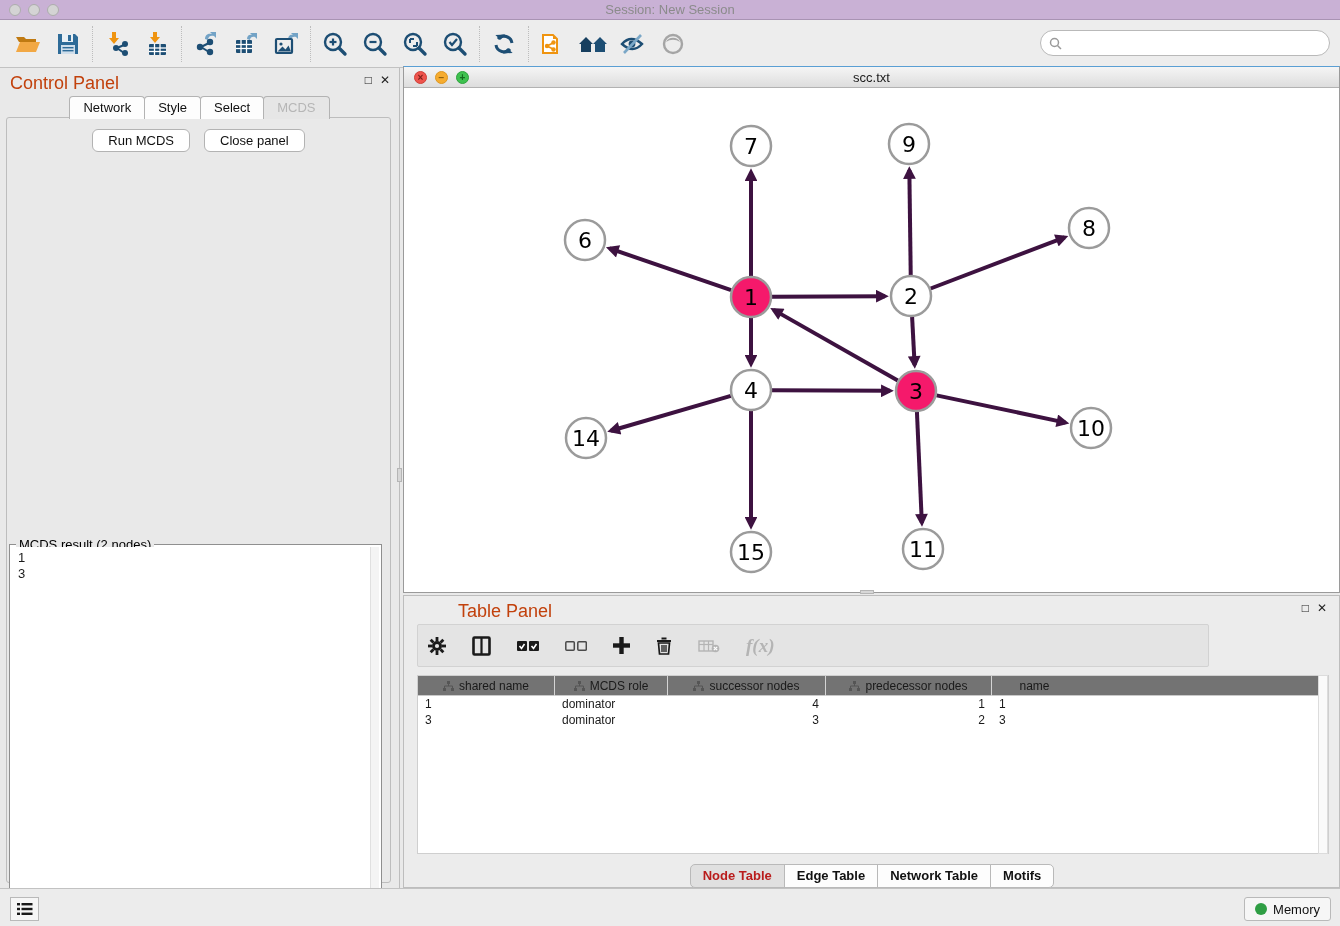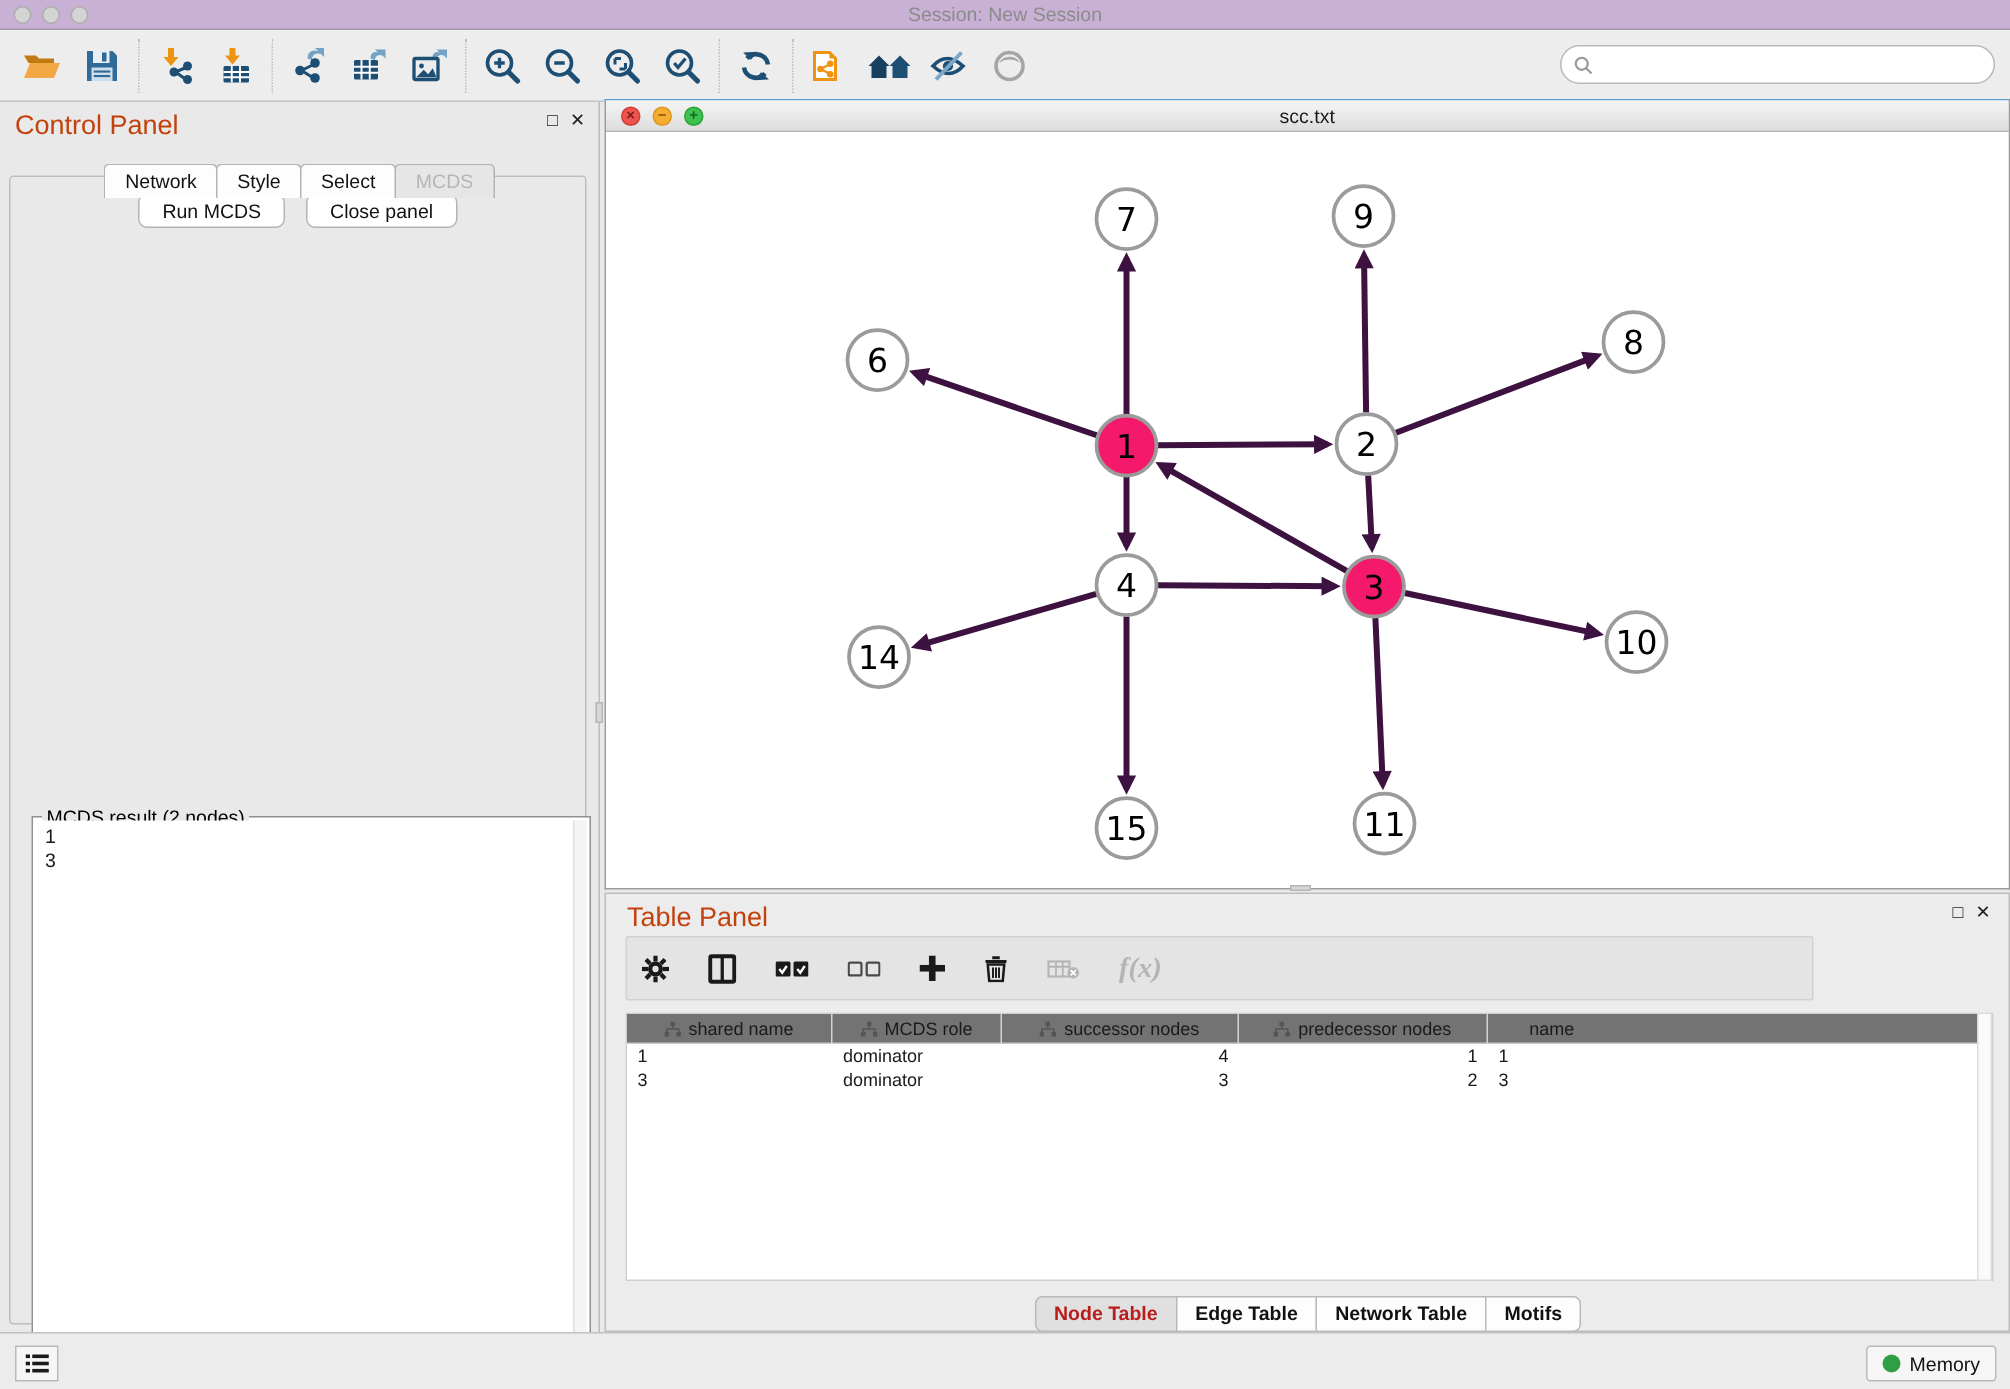--- a/index.html
+++ b/index.html
@@ -18,30 +18,30 @@
   .tb-sep { width:1px; height:36px; border-left:1px dotted #bdbdbd; margin:0 4px; }
   .searchbox { position:absolute; right:10px; top:10px; width:290px; height:26px; background:#fff; border:1px solid #b9b9b9; border-radius:13px; display:flex; align-items:center; padding:0 8px; }
   .searchbox input { border:none; outline:none; flex:1; font-size:12px; margin-left:5px; font-family:inherit; background:transparent; }
 
   
   .control-panel { position:absolute; left:0; top:68px; width:398px; height:820px; background:#e9e9e9; }
   .panel-hdr { position:relative; height:26px; }
   .panel-hdr .ph-title { position:absolute; left:10px; top:5px; font-size:18px; color:#c2410c; }
   .ph-btns { position:absolute; right:8px; top:5px; display:flex; gap:8px; font-size:12px; color:#222; }
   .ph-btns span { cursor:default; font-weight:bold; }
-  .cp-tabs { position:absolute; left:0; top:28px; width:100%; display:flex; justify-content:center; z-index:2;margin-top:13px; }
+  .cp-tabs { position:absolute; left:0; top:28px; width:100%; display:flex; justify-content:center; z-index:2; }
   .tab { border:1px solid #b3b3b3; border-bottom:none; background:#fdfdfd; padding:3px 13px 4px; font-size:13px; border-radius:4px 4px 0 0; margin-right:-1px; color:#111; }
   .tab.selected { background:#e6e6e6; color:#b6b6b6; position:relative; }
   .cp-body { position:absolute; left:6px; top:49px; width:385px; height:766px; border:1px solid #bdbdbd; border-radius:3px; background:#e9e9e9; }
   .opt-label { text-align:center; margin-top:24px; font-size:13px; }
   .dropdown { position:relative; margin:9px auto 0; width:311px; height:23px; background:#fff; border:1px solid #b3b3b3; border-radius:6px; display:flex; align-items:center; padding-left:11px; font-size:13px; }
   .dd-stepper { position:absolute; right:4px; top:2px; width:14px; height:17px; display:flex; flex-direction:column; align-items:center; justify-content:center; gap:1px; }
   .cp-buttons { display:flex; justify-content:center; gap:14px; margin-top:11px; }
   .cp-buttons button { background:#fff; border:1px solid #b3b3b3; border-radius:6px; padding:3px 15px; font-size:13px; font-family:inherit; color:#111; height:23px; }
-  .groupbox { position:absolute; left:14px; top:426px; width:373px; height:382px; border:1px solid #8f8f8f; background:#fff; }
+  .groupbox { position:absolute; left:2px; top:426px; width:373px; height:382px; border:1px solid #8f8f8f; background:#fff; }
   .gb-legend { position:absolute; left:6px; top:-8px; background:#e9e9e9; padding:0 3px; font-size:13px; color:#000; }
   .gb-list { position:absolute; inset:2px 11px 2px 2px; background:#fff; padding:3px 0 0 6px; font-size:13px; line-height:16px; }
   .gb-scroll { position:absolute; top:2px; right:2px; bottom:2px; width:9px; background:#f4f4f4; border-left:1px solid #e0e0e0; }
 
   
   .v-divider { position:absolute; left:399px; top:68px; width:1px; height:820px; background:#bdbdbd; }
   .v-handle { position:absolute; left:397px; top:468px; width:5px; height:14px; background:#d7d7d7; border:1px solid #b5b5b5; }
   .h-handle { position:absolute; left:860px; top:590px; width:14px; height:4px; background:#d7d7d7; border:1px solid #b5b5b5; }
 
   
@@ -50,21 +50,21 @@
   .net-chrome .nc-title { position:absolute; left:0; right:0; top:3px; text-align:center; font-size:13px; color:#1a1a1a; }
   .nc-lights { position:absolute; left:10px; top:4px; display:flex; gap:8px; }
   .nc-lights .lite { width:13px; height:13px; border-radius:50%; font-size:10px; line-height:12px; text-align:center; font-weight:bold; }
   .lite.red   { background:#ee544d; border:1px solid #ce4038; color:#7d201b; }
   .lite.yel   { background:#f6ac2f; border:1px solid #dd9721; color:#8a5d0d; }
   .lite.grn   { background:#3ec14f; border:1px solid #2da33c; color:#136b1e; }
   .net-canvas { position:relative; width:100%; height:504px; background:#fff; overflow:hidden; }
   .net-canvas svg text { font-family:"DejaVu Sans","Liberation Sans",sans-serif; }
 
   
-  .table-panel { position:absolute; left:403px; top:595px; width:937px; height:293px; background:#ececec; border:1px solid #bdbdbd; }
+  .table-panel { position:absolute; left:403px; top:595px; width:937px; height:293px; background:#ececec; border:1px solid #bdbdbd;padding-left:40px; }
   .tp-toolbar { position:absolute; left:13px; top:28px; width:792px; height:43px; background:#e4e4e4; border:1px solid #d2d2d2; border-radius:2px; display:flex; align-items:center; padding-left:10px; gap:26px;font-weight:bold; }
   .tp-toolbar .ticon { display:flex; align-items:center; justify-content:center; height:26px; }
   .fx { font-family:"Liberation Serif","DejaVu Serif",serif; font-style:italic; font-size:19px; color:#b4b4b4; }
   .grid-table { position:absolute; left:13px; top:79px; width:912px; height:179px; background:#fff; border:1px solid #cfcfcf; overflow:hidden; }
   .gt-scroll { position:absolute; top:79px; right:11px; width:10px; height:179px; background:#fafafa; border:1px solid #dcdcdc; }
   .gt-header { display:flex; height:20px; background:#737373; border-bottom:1px solid #c9c9c9; }
   .gt-hcell { display:flex; align-items:center; justify-content:center; gap:5px; font-size:12px; color:#1a1a1a; border-right:1px solid #d4d4d4; height:20px; }
   .gt-row { display:flex; height:16px; align-items:center; }
   .gt-cell { font-size:12px; padding:0 7px; height:16px; line-height:16px; white-space:nowrap; overflow:hidden; }
   .al { text-align:left; } .ar { text-align:right; }

